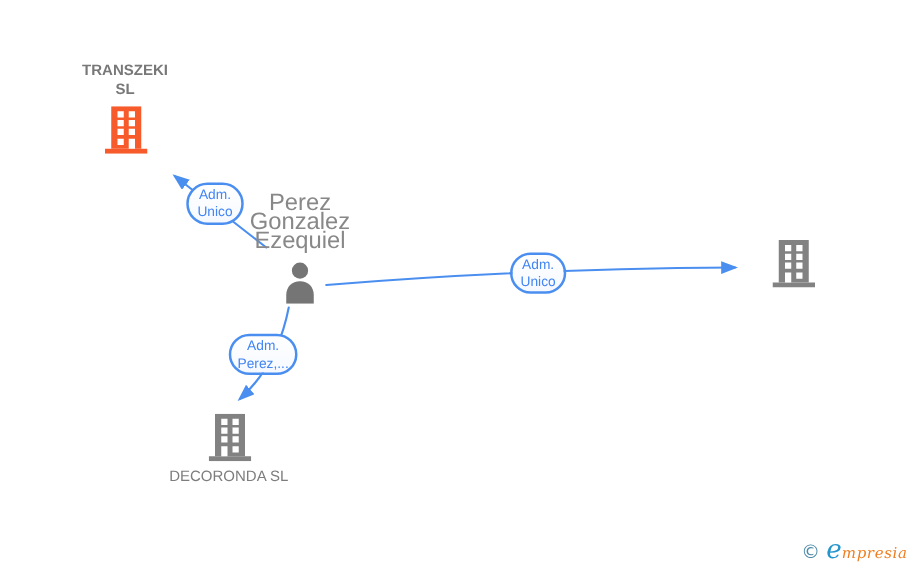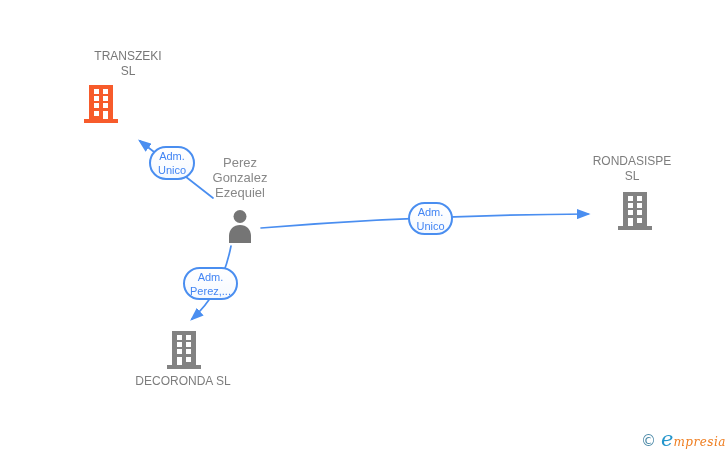--- a/index.html
+++ b/index.html
@@ -14,26 +14,26 @@
   .edge-path{stroke:#4a8ef0;stroke-width:1.7;fill:none;stroke-linecap:round;}
 
   .node-label{
     position:absolute;
     text-align:center;
     color:#7d7d7d;
     font-size:12px;
     line-height:15px;
     cursor:pointer;
   }
-  .node-label.main{font-weight:normal;color:#787878;margin-left:28px;}
+  .node-label.main{font-weight:bold;color:#787878;}
   .person-label{
     position:absolute;
     text-align:center;
     color:#888888;
-    font-size:13px;
+    font-size:19px;
     line-height:15px;
     cursor:pointer;
   }
   .node-icon{position:absolute;cursor:pointer;}
 
   .edge-label{
     position:absolute;
     box-sizing:border-box;
     border:2px solid #4a8ef0;
     border-radius:17px;
@@ -101,21 +101,20 @@
         <rect x="19" y="26" width="5" height="8"></rect>
     </g>
   </svg>
 
   <div class="person-label" style="left:194px;top:155px;width:92px;">Perez Gonzalez Ezequiel</div>
   <svg class="node-icon" style="left:226px;top:209px;" width="28" height="34" viewBox="0 0 28 34" fill="#757575">
     <circle cx="14" cy="7.5" r="6.5"></circle>
     <path d="M14,16 C7.5,16 3,20.5 3,27 L3,34 L25,34 L25,27 C25,20.5 20.5,16 14,16 Z"></path>
   </svg>
 
-  <div class="node-label" style="left:588px;top:154px;width:88px;">RONDASISPE SL</div>
   <svg class="node-icon" style="left:618px;top:192px;" width="34" height="38" viewBox="0 0 34 38" fill="#828282">
     <rect x="0" y="34" width="34" height="4"></rect>
     <rect x="5" y="0" width="24" height="34"></rect>
     <g fill="#ffffff">
       <rect x="10" y="4" width="5" height="5"></rect>
         <rect x="19" y="4" width="5" height="5"></rect>
       <rect x="10" y="11" width="5" height="5"></rect>
         <rect x="19" y="11" width="5" height="5"></rect>
       <rect x="10" y="18" width="5" height="5"></rect>
         <rect x="19" y="18" width="5" height="5"></rect>

